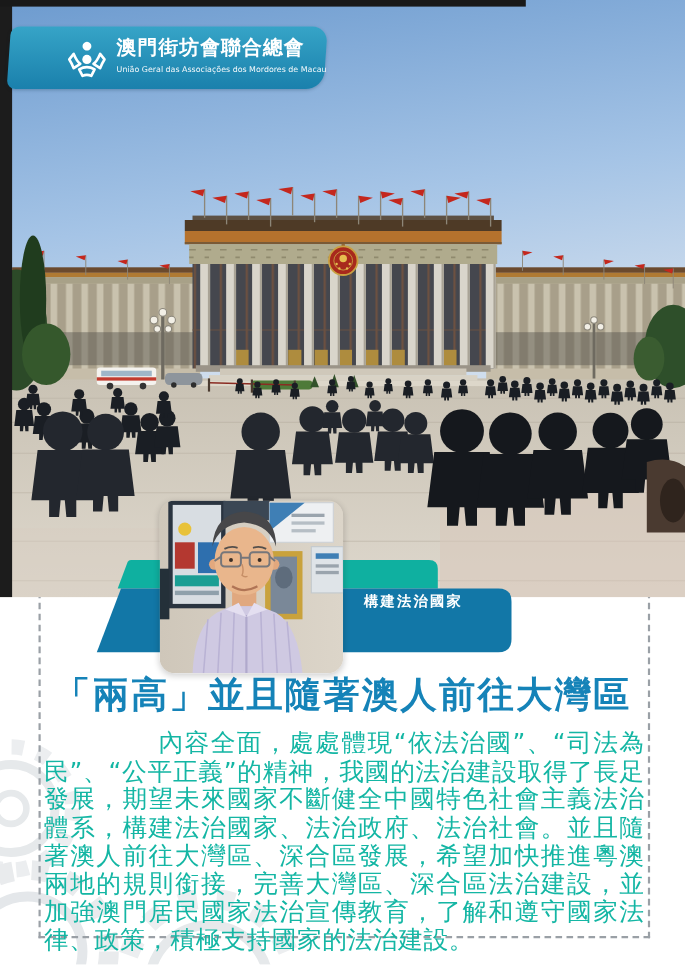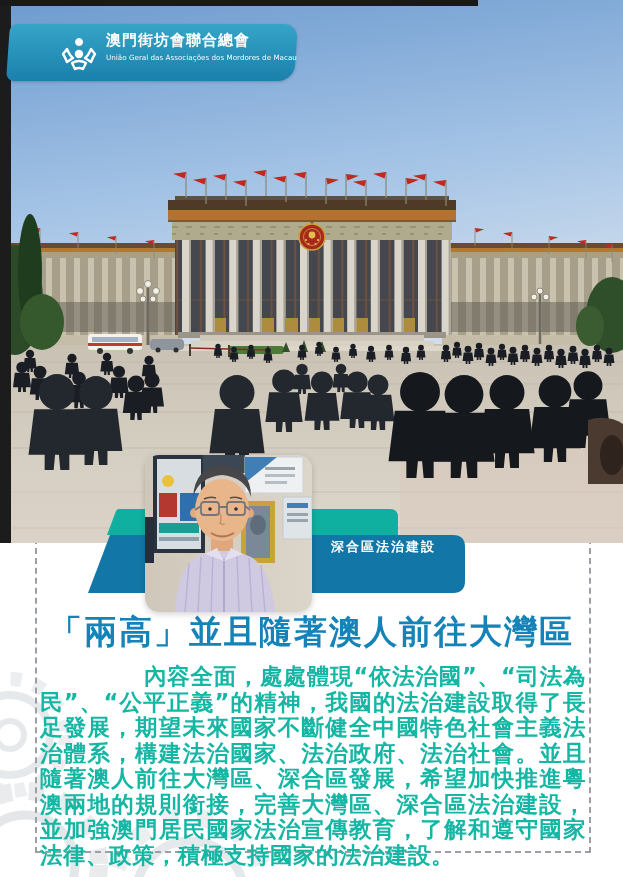--- a/index.html
+++ b/index.html
@@ -17,39 +17,39 @@
   .dashed{position:absolute;left:35px;top:518px;width:556px;height:335px;z-index:2;
           border:2px dashed #9aa0a6;}
 
   
   .ribbon{position:absolute;left:10px;top:24px;width:288px;height:57px;z-index:6;}
   .ribbon-bg{position:absolute;inset:0;background:linear-gradient(180deg,#36a4c7,#1a80ac);
              border-radius:8px 14px 16px 8px;transform:skewX(-4deg);transform-origin:0 0;
              box-shadow:0 1px 3px rgba(0,40,60,.25);}
   .ribbon-logo{position:absolute;left:50px;top:9px;width:38px;height:40px;}
   .org-names{position:absolute;left:96px;top:7px;width:190px;color:#ffffff;}
-  .org-zh{font-size:15px;font-weight:bold;letter-spacing:1px;white-space:nowrap;}
+  .org-zh{font-size:18px;font-weight:bold;letter-spacing:1px;white-space:nowrap;}
   .org-pt{font-size:7.2px;margin-top:3px;white-space:nowrap;opacity:.95;text-align:right;}
 
   
   .banner{position:absolute;left:80px;top:505px;width:395px;height:92px;z-index:4;display:block;}
   .profile-text{position:absolute;left:331px;top:533px;z-index:5;color:#ffffff;}
   .pname{font-size:21px;font-weight:bold;letter-spacing:5px;}
   .ptitle{font-size:13px;font-weight:bold;letter-spacing:2px;margin-top:5px;}
 
   
   .portrait{position:absolute;left:145px;top:455px;width:167px;height:157px;z-index:5;
             border-radius:14px;overflow:hidden;box-shadow:0 2px 6px rgba(0,0,0,.18);}
   .portrait svg{display:block;width:100%;height:100%;}
 
   
   .headline{position:absolute;left:0;top:610px;width:623px;margin:0;z-index:4;
             text-align:center;color:#1583b8;font-size:33px;font-weight:900;letter-spacing:2px;}
   .bodytext{position:absolute;left:40px;top:664px;width:546px;margin:0;z-index:4;
-            color:#14b6a4;font-size:22.5px;font-weight:bold;line-height:25.5px;
+            color:#14b6a4;font-size:22.5px;font-weight:normal;line-height:25.5px;
             letter-spacing:.5px;text-align:justify;text-indent:104px;}
 </style>
 </head>
 <body>
 
 <div class="page">
 
   <svg class="photo" viewBox="0 0 623 543" preserveAspectRatio="none">
     <defs>
       <linearGradient id="sky" x1="0" y1="0" x2="0.25" y2="1">
@@ -352,21 +352,21 @@
       <div class="org-zh">澳門街坊會聯合總會</div>
       <div class="org-pt">União Geral das Associações dos Mordores de Macau</div>
     </div>
   </div>
 
   <svg class="banner" viewBox="0 0 395 92">
     <path d="M27,30 L36,6 Q37,4 39,4 L310,4 Q318,4 318,12 L318,30 Z" fill="#0fb0a0"></path>
     <path d="M8,88 L30,30 L373,30 Q385,30 385,42 L385,76 Q385,88 373,88 Z" fill="#1277a7"></path>
   </svg>
   <div class="profile-text">
-    <div class="ptitle">深合區法治建設</div>
+    <div class="ptitle">構建法治國家</div>
   </div>
 
   <div class="portrait">
     <svg viewBox="0 0 167 157">
       <defs>
         <linearGradient id="wall" x1="0" y1="0" x2="1" y2="0">
           <stop offset="0" stop-color="#cfc7ba"></stop>
             <stop offset="1" stop-color="#dcd5c9"></stop>
         </linearGradient>
       </defs>

